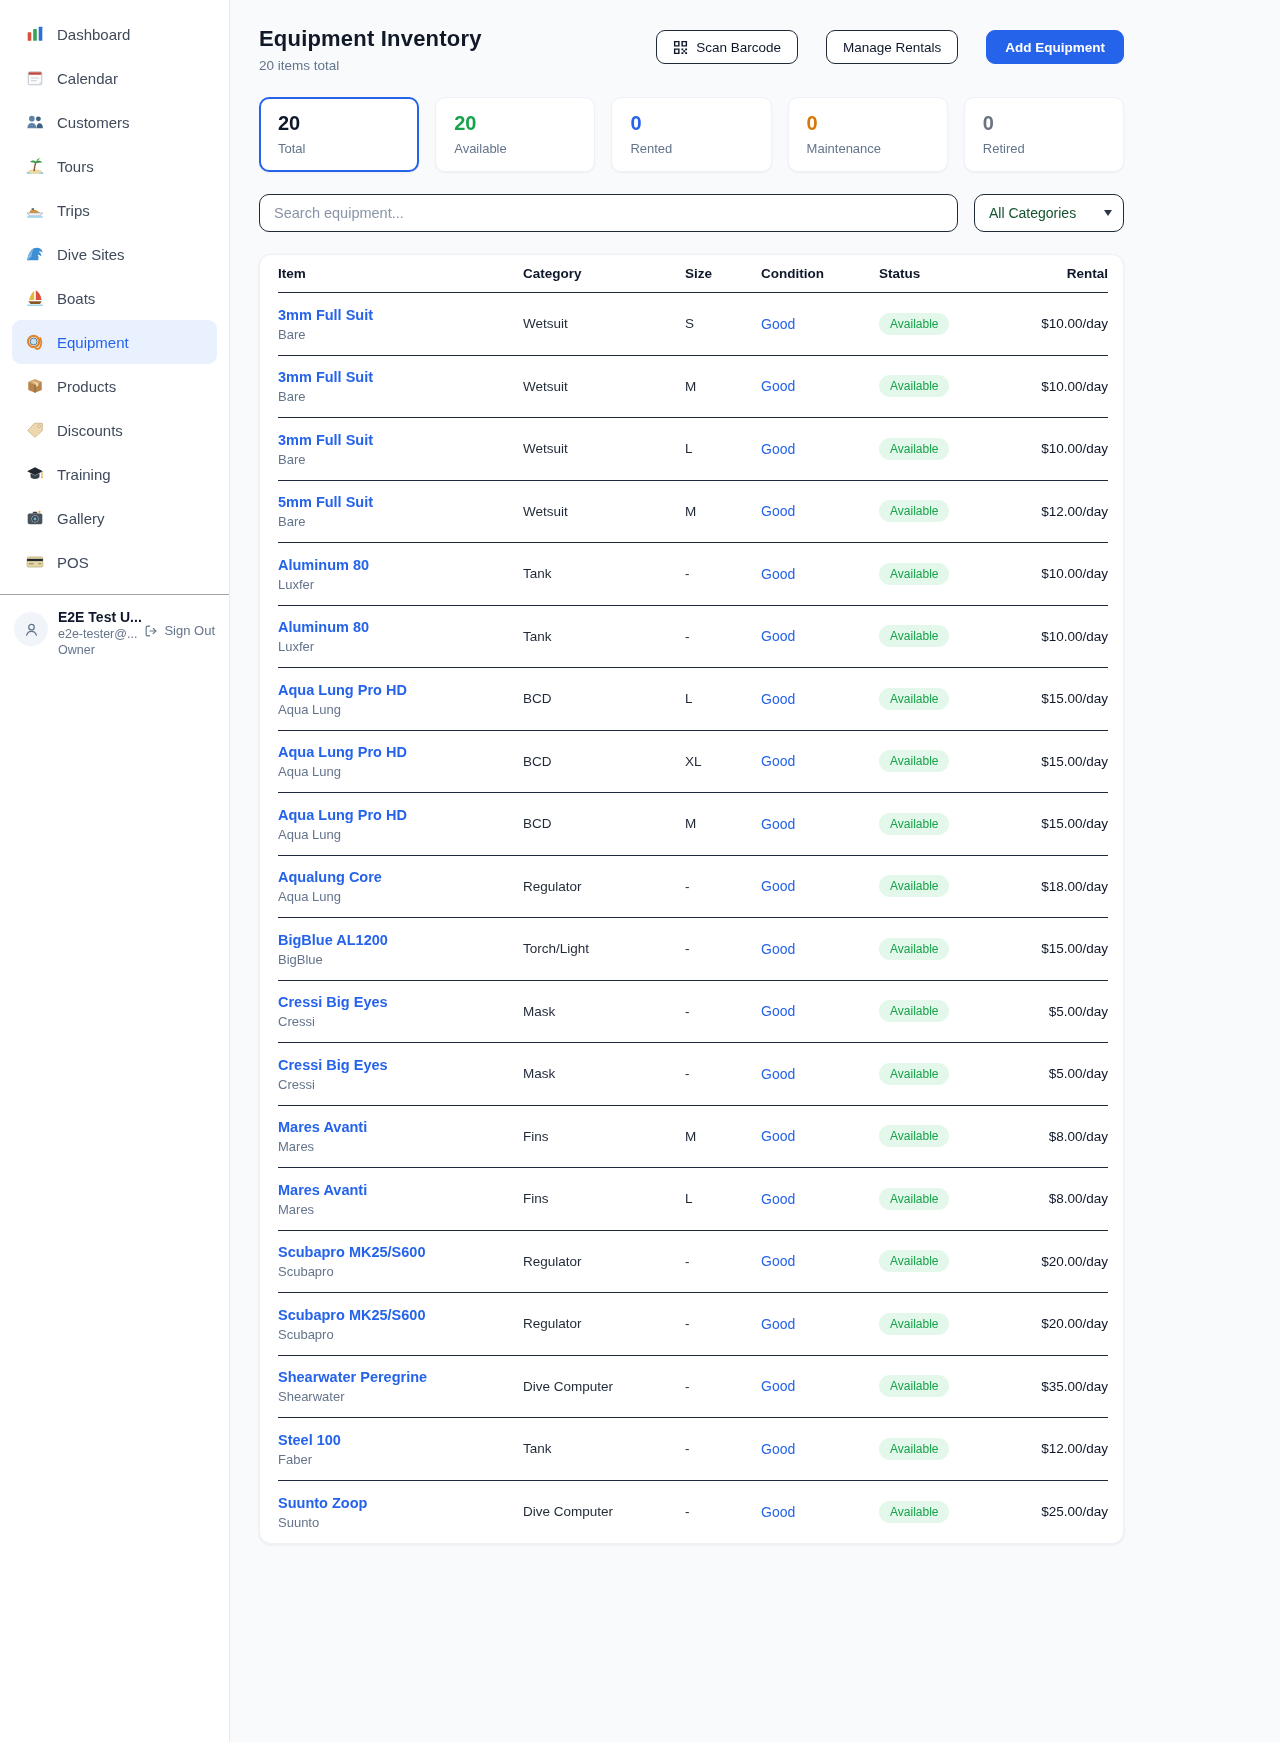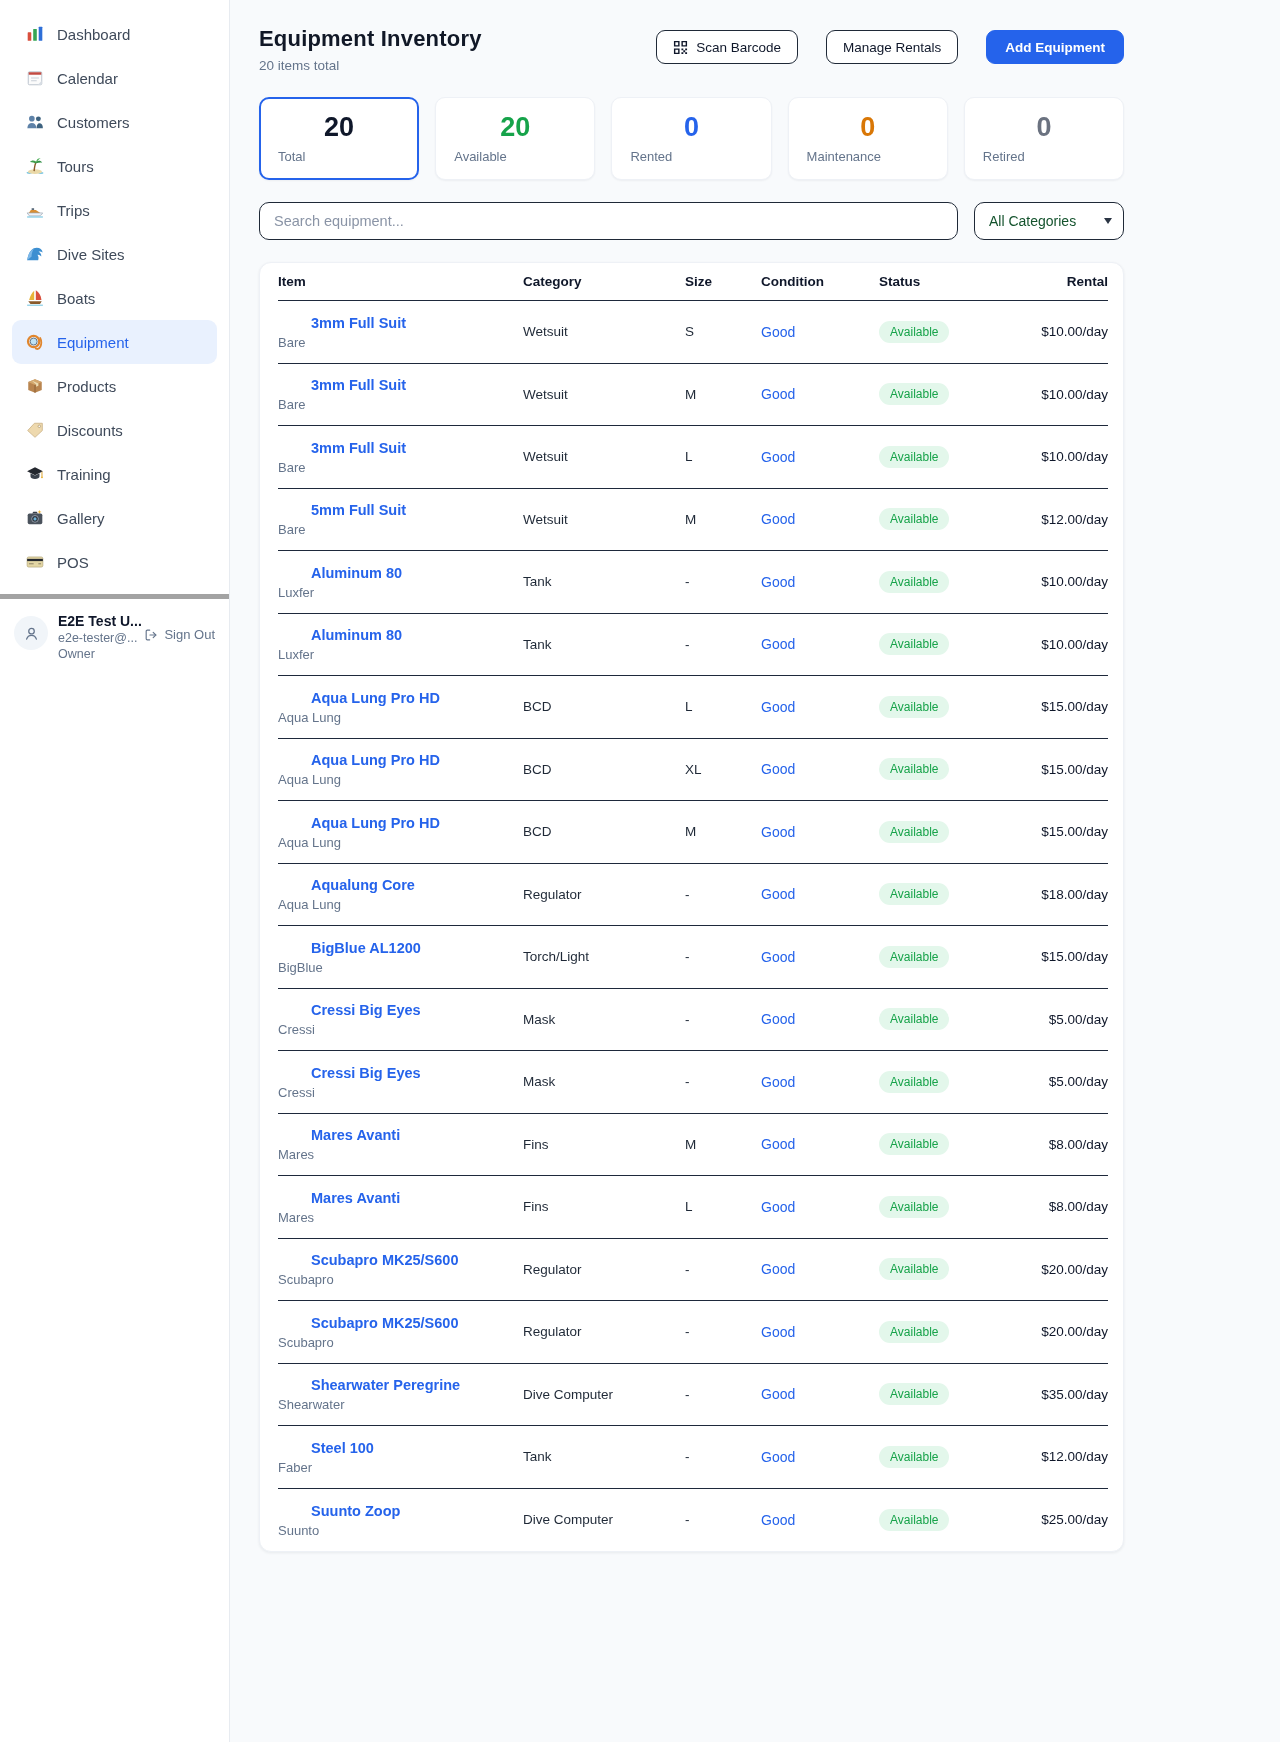--- a/index.html
+++ b/index.html
@@ -9,21 +9,21 @@
   
   .sidebar { position:absolute; top:0; left:0; bottom:0; width:230px; background:#ffffff; border-right:1px solid #e7ebf0; }
   .brand { padding:16px 20px 14px; border-bottom:1px solid #eceff3; }
   .brand-name { color:#2563eb; font-size:19px; font-weight:700; letter-spacing:.1px; }
   .brand-domain { color:#64748b; font-size:13px; margin-top:5px; }
   .nav { padding:12px 12px 0; }
   .nav-item { display:flex; align-items:center; gap:13px; height:44px; padding:0 14px; border-radius:9px; font-size:15px; color:#3f4a5a; cursor:pointer; }
   .nav-item.active { background:#e9f1fe; color:#2563eb; font-weight:500; }
   .nav-icon { width:18px; height:18px; flex:0 0 18px; }
   .nav-icon svg { width:18px; height:18px; display:block; }
-  .user-box { margin-top:10px; border-top:5px solid #a3a3a3; padding:14px 14px 0; display:flex; align-items:flex-start; gap:10px; }
+  .user-box { margin-top:10px; border-top:1px solid #a3a3a3; padding:14px 14px 0; display:flex; align-items:flex-start; gap:10px; }
   .avatar { width:34px; height:34px; border-radius:50%; background:#f1f5f9; display:flex; align-items:center; justify-content:center; flex:0 0 34px; margin-top:3px; }
   .user-meta { flex:1; min-width:0; }
   .user-name { font-size:14px; font-weight:700; color:#0f172a; white-space:nowrap; }
   .user-email { font-size:12.5px; color:#64748b; margin-top:2px; white-space:nowrap; }
   .user-role { font-size:12.5px; color:#64748b; margin-top:2px; }
   .signout { display:flex; align-items:center; gap:6px; color:#64748b; font-size:13px; cursor:pointer; margin-top:14px; white-space:nowrap; }
 
   
   .main { margin-left:231px; padding:26px 0 60px 28px; }
   .inner { width:865px; }
@@ -31,42 +31,42 @@
   .page-header { display:flex; justify-content:space-between; align-items:flex-start; margin-bottom:24px; }
   .page-title { font-size:22px; font-weight:700; color:#111827; letter-spacing:.2px; }
   .page-subtitle { font-size:13.5px; color:#64748b; margin-top:6px; }
   .header-actions { display:flex; gap:28px; margin-top:4px; }
   .btn { height:34px; padding:0 16px; border-radius:9px; background:#fff; border:1px solid #1f2937; color:#0f172a; font-size:13.5px; font-weight:500; display:inline-flex; align-items:center; gap:8px; cursor:pointer; font-family:inherit; }
   .btn-primary { background:#2563eb; border:1px solid #2563eb; color:#fff; font-weight:600; padding:0 18px; }
 
   .stats-row { display:flex; gap:16px; margin-bottom:22px; }
   .stat-card { flex:1; background:#fff; border-radius:10px; border:1px solid #eef1f6; box-shadow:0 1px 2px rgba(15,23,42,.05); padding:14px 18px 15px; cursor:pointer; }
   .stat-card.selected { border:2px solid #2563eb; padding:13px 17px 14px; }
-  .stat-value { font-size:27px; font-weight:700;text-align:center; }
+  .stat-value { font-size:20px; font-weight:700; }
   .stat-value.total { color:#0f172a; } .stat-value.available { color:#16a34a; }
   .stat-value.rented { color:#2563eb; } .stat-value.maintenance { color:#d97706; }
   .stat-value.retired { color:#6b7280; }
   .stat-label { font-size:13px; color:#64748b; margin-top:6px; }
 
   .filter-row { display:flex; gap:16px; margin-bottom:22px; }
   .search-input { flex:1; height:38px; border:1px solid #1f2937; border-radius:10px; padding:0 14px; font-size:14.5px; color:#0f172a; background:#fff; font-family:inherit; outline:none; }
   .search-input::placeholder { color:#8a94a6; }
   .select-wrap { position:relative; width:150px; }
   .category-select { appearance:none; -webkit-appearance:none; width:100%; height:38px; border:1px solid #1f2937; border-radius:10px; background:#fff; font-size:14px; font-weight:500; color:#14532d; padding:0 28px 0 14px; font-family:inherit; cursor:pointer; }
   .select-chevron { position:absolute; right:12px; top:16px; width:0; height:0; border-left:4.5px solid transparent; border-right:4.5px solid transparent; border-top:6px solid #2b3544; pointer-events:none; }
 
   
   .table-card { background:#fff; border-radius:12px; border:1px solid #eef1f6; box-shadow:0 1px 3px rgba(15,23,42,.07); padding:0 15px 0 18px; overflow:hidden; }
   .t-head, .t-row { display:grid; grid-template-columns:245px 162px 76px 118px 155px 1fr; align-items:center; }
   .t-head { height:38px; border-bottom:1px solid #1e293b; }
   .th { font-size:13.5px; font-weight:700; color:#0f172a; }
   .th.right { text-align:right; }
   .t-row { height:62.5px; border-bottom:1px solid #1e293b; cursor:pointer; }
   .t-row:last-child { border-bottom:none; }
-  .item-name { color:#2563eb; font-weight:600; font-size:14.5px; text-decoration:none; cursor:pointer; display:inline-block;margin-left:33px; }
+  .item-name { color:#2563eb; font-weight:600; font-size:14.5px; text-decoration:none; cursor:pointer; display:inline-block; }
   .item-brand { color:#64748b; font-size:13px; margin-top:3px; }
   .cell { font-size:13.5px; color:#1f2937; }
   .cond { color:#2563eb; font-size:14px; cursor:pointer; }
   .badge { display:inline-block; background:#e3f7eb; color:#17a34a; font-size:12px; padding:4px 11px; border-radius:999px; }
   .rental { font-size:13.5px; color:#0f172a; text-align:right; white-space:nowrap; }
 </style>
 </head>
 <body>
 
 <div class="page">

